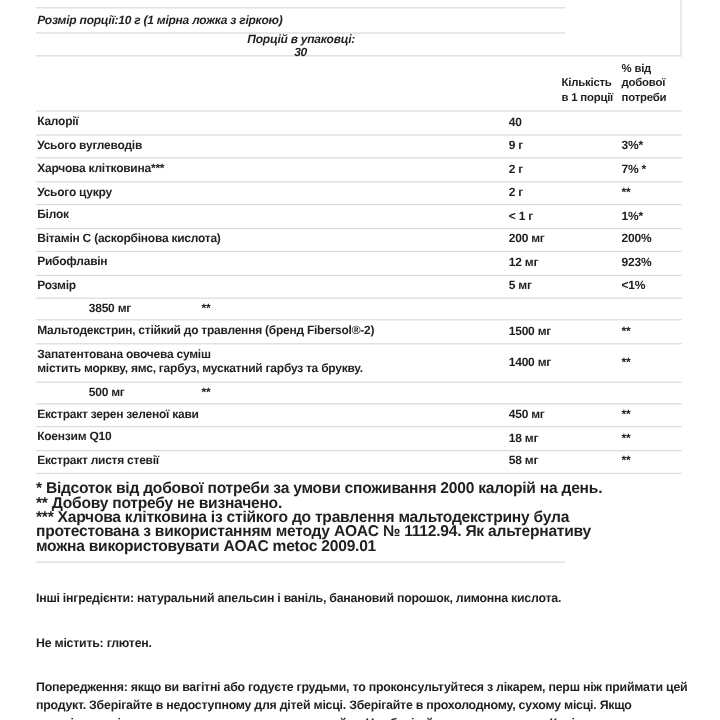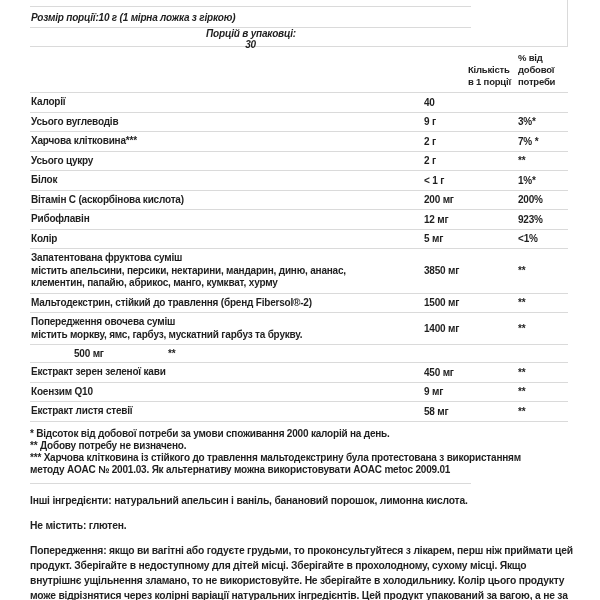--- a/index.html
+++ b/index.html
@@ -23,25 +23,25 @@
   
   .col-header{display:flex;align-items:flex-end;padding:5px 0 4px;border-bottom:1px solid var(--ln);}
   .col-header .spacer{flex:1;}
   .colhead{width:50px;flex-shrink:0;font-size:9.5px;line-height:12px;white-space:pre-line;}
   
   .row{display:flex;align-items:center;border-bottom:1px solid var(--ln);padding:3px 0;}
   .name-cell{flex:1;padding-left:1px;padding-right:22px;line-height:12.5px;}
   .cell{width:50px;flex-shrink:0;margin-left:44px;}
   .desc:empty{display:none;}
   
-  .footnotes{padding:6px 0 7px;width:492px;font-size:10px;line-height:12px;}
+  .footnotes{padding:6px 0 7px;width:492px;font-size:13px;line-height:12px;}
   .divider{width:441px;border-top:1px solid var(--ln);}
   
   .bottom{width:545px;font-size:10.3px;line-height:15px;padding-top:1px;}
-  .bottom p{margin:8px 0 10px;}
+  .bottom p{margin:22px 0 10px;}
 </style>
 </head>
 <body>
 
 <div class="sheet">
 
   <div class="top-block">
     <div class="top-rows">
       <div class="top-row">
         <span class="lbl">Розмір порції:</span>
@@ -122,48 +122,44 @@
     <div class="name-cell">
       <div class="nm">Рибофлавін</div>
 
     </div>
     <div class="cell">12 мг</div>
     <div class="cell">923%</div>
   </div>
 
   <div class="row">
     <div class="name-cell">
-      <div class="nm">Колір</div>
+      <div class="nm">Розмір</div>
 
     </div>
     <div class="cell">5 мг</div>
     <div class="cell">&lt;1%</div>
   </div>
 
   <div class="row">
-    <div class="name-cell">
-      <div class="nm">Запатентована фруктова суміш</div>
-      <div class="desc">містить апельсини, персики, нектарини, мандарин, диню, ананас, клементин, папайю, абрикос, манго, кумкват, хурму</div>
-    </div>
     <div class="cell">3850 мг</div>
     <div class="cell">**</div>
   </div>
 
   <div class="row">
     <div class="name-cell">
       <div class="nm">Мальтодекстрин, стійкий до травлення (бренд Fibersol®-2)</div>
 
     </div>
     <div class="cell">1500 мг</div>
     <div class="cell">**</div>
   </div>
 
   <div class="row">
     <div class="name-cell">
-      <div class="nm">Попередження овочева суміш</div>
+      <div class="nm">Запатентована овочева суміш</div>
       <div class="desc">містить моркву, ямс, гарбуз, мускатний гарбуз та брукву.</div>
     </div>
     <div class="cell">1400 мг</div>
     <div class="cell">**</div>
   </div>
 
   <div class="row">
     <div class="cell">500 мг</div>
     <div class="cell">**</div>
   </div>
@@ -175,40 +171,40 @@
     </div>
     <div class="cell">450 мг</div>
     <div class="cell">**</div>
   </div>
 
   <div class="row">
     <div class="name-cell">
       <div class="nm">Коензим Q10</div>
 
     </div>
-    <div class="cell">9 мг</div>
+    <div class="cell">18 мг</div>
     <div class="cell">**</div>
   </div>
 
   <div class="row">
     <div class="name-cell">
       <div class="nm">Екстракт листя стевії</div>
 
     </div>
     <div class="cell">58 мг</div>
     <div class="cell">**</div>
   </div>
 </div>
 
   <div class="footnotes" id="footnotes">
   <div class="fn">* Відсоток від добової потреби за умови споживання 2000 калорій на день.</div>
 
   <div class="fn">** Добову потребу не визначено.</div>
 
-  <div class="fn">*** Харчова клітковина із стійкого до травлення мальтодекстрину була протестована з використанням методу AOAC № 2001.03. Як альтернативу можна використовувати AOAC metoc 2009.01</div>
+  <div class="fn">*** Харчова клітковина із стійкого до травлення мальтодекстрину була протестована з використанням методу AOAC № 1112.94. Як альтернативу можна використовувати AOAC metoc 2009.01</div>
 </div>
 
   <div class="divider"></div>
 
   <div class="bottom">
     <p>Інші інгредієнти: натуральний апельсин і ваніль, банановий порошок, лимонна кислота.</p>
     <p>Не містить: глютен.</p>
     <p>Попередження: якщо ви вагітні або годуєте грудьми, то проконсультуйтеся з лікарем, перш ніж приймати цей продукт. Зберігайте в недоступному для дітей місці.  Зберігайте в прохолодному, сухому місці.  Якщо внутрішнє ущільнення зламано, то не використовуйте. Не зберігайте в холодильнику.  Колір цього продукту може відрізнятися через колірні варіації натуральних інгредієнтів. Цей продукт упакований за вагою, а не за обсягом.</p>
   </div>
 

